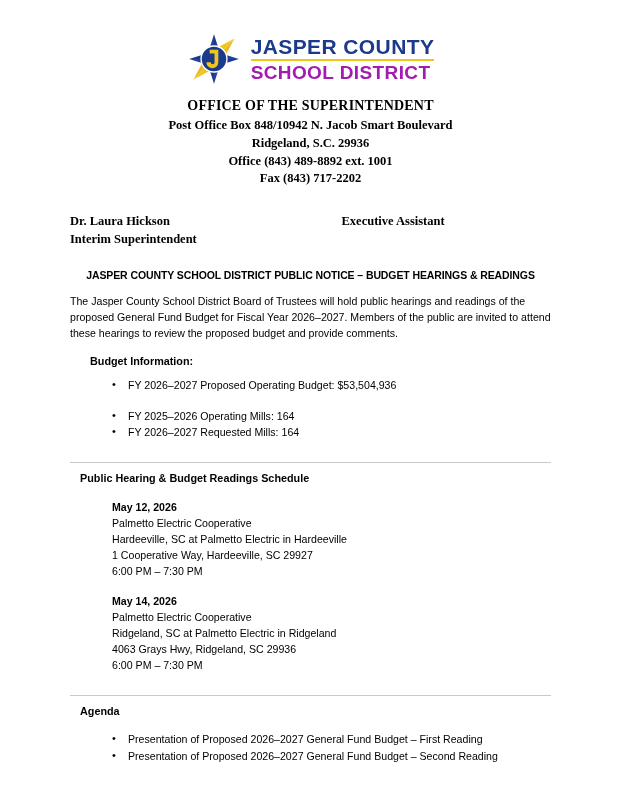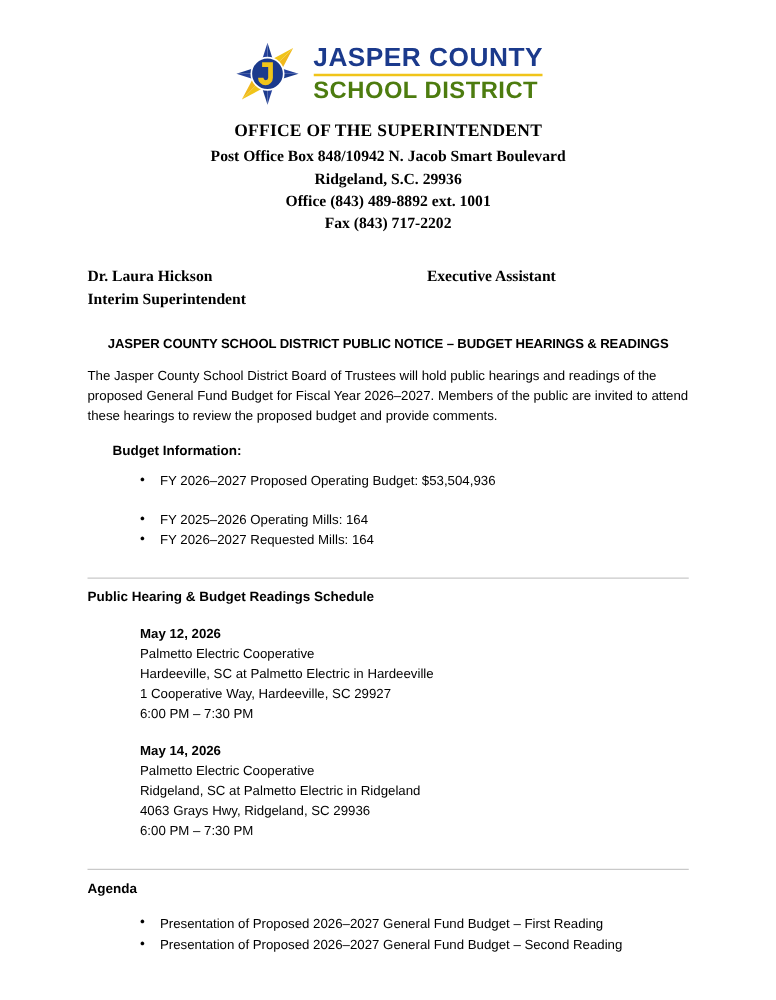--- a/index.html
+++ b/index.html
@@ -57,21 +57,21 @@
     height: 2.5px;
     background: #f0c419;
     margin: 2px 0 2px 0;
     width: 100%;
   }
   .wordmark-line2 {
     font-family: "Liberation Sans", sans-serif;
     font-weight: bold;
     font-size: 19px;
     letter-spacing: 0.4px;
-    color: #4d7c0f;
+    color: #a21caf;
     white-space: nowrap;
   }
 
   
   .office-header {
     text-align: center;
     font-family: "Liberation Serif", serif;
     margin-top: 8px;
   }
   .office-title {
@@ -155,20 +155,21 @@
   
   .section-rule {
     height: 1px;
     background: #c9c9c9;
     margin: 0;
   }
   .section-head {
     font-weight: bold;
     font-size: 10.8px;
     margin-top: 9px;
+    margin-left: 10px;
   }
 
   .schedule-block {
     margin-top: 16px;
     padding-left: 42px;
   }
   .event {
     margin-bottom: 14px;
   }
   .event:last-child { margin-bottom: 0; }

